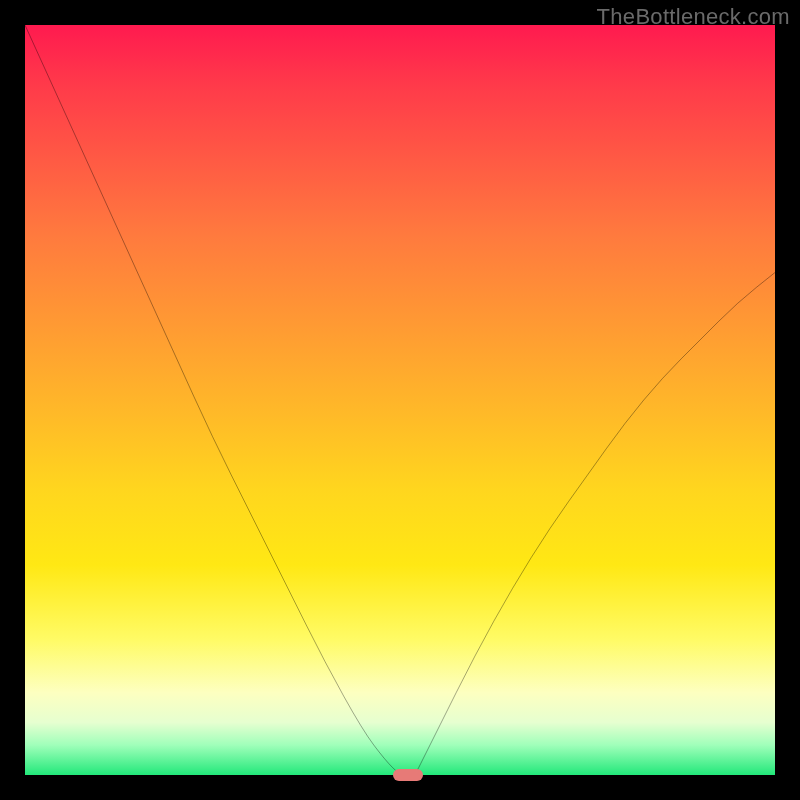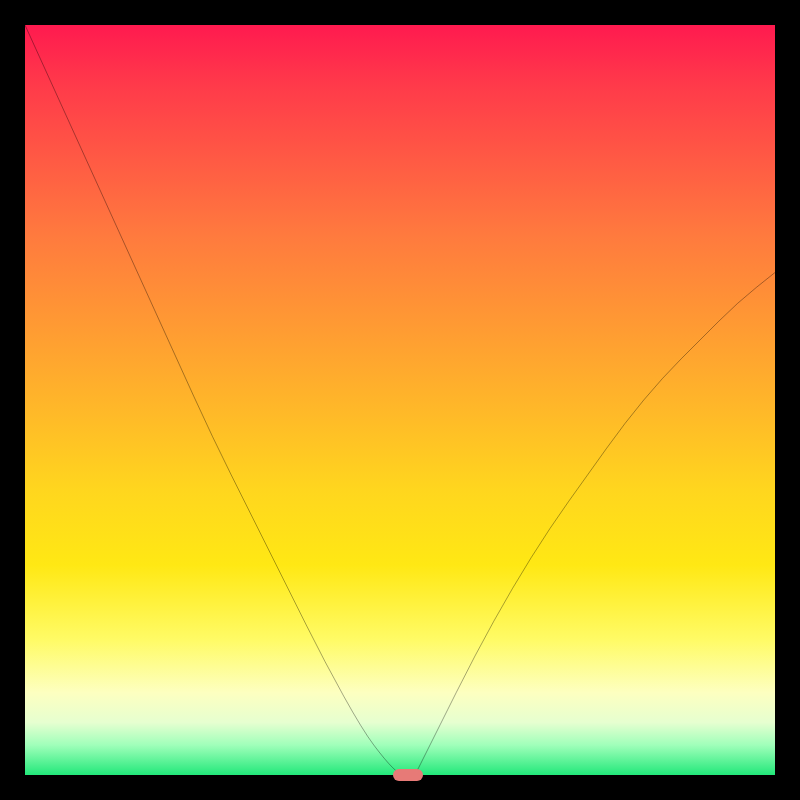--- a/index.html
+++ b/index.html
@@ -63,20 +63,21 @@
     border-radius: 6px;
     background: #e77a77;
     transform: translate(-50%, -50%);
   }
 </style>
 </head>
 <body>
 
 <div class="frame">
 
+  <div class="watermark">TheBottleneck.com</div>
 
   <div class="plot-area">
 
     <svg class="curve-layer" viewBox="0 0 100 100" preserveAspectRatio="none">
       <path id="curve-path" fill="none" stroke="#000" stroke-width="0.35" vector-effect="non-scaling-stroke" d="M 0 0 Q 0 0 2.5 5.5 Q 5 11 7.5 16.5 Q 10 22 12.5 27.5 Q 15 33 17.5 38.5 Q 20 43.99999999999999 22.5 49.5 Q 25 55 27.5 60 Q 30 65 32.5 70 Q 35 75 37.5 80 Q 40 85 42.5 89.5 Q 45 94 46.5 96 Q 48 98 49 99 Q 50 100 50.5 100 Q 51 100 51.5 100 Q 52 100 52.5 99 Q 53 98 54 96 Q 55.00000000000001 94 57.5 89 Q 60 84 62.5 79.5 Q 65 75 67.5 71 Q 70 67 72.5 63.5 Q 75 60 77.5 56.5 Q 80 53 82.5 50 Q 85 47 87.5 44.5 Q 90 42.00000000000001 92.5 39.5 Q 95 37 97.5 35 L 100 33"></path>
     </svg>
 
     <div id="optimum-marker" class="optimum-marker" style="left: 51%; top: 100%;"></div>
   </div>
 

